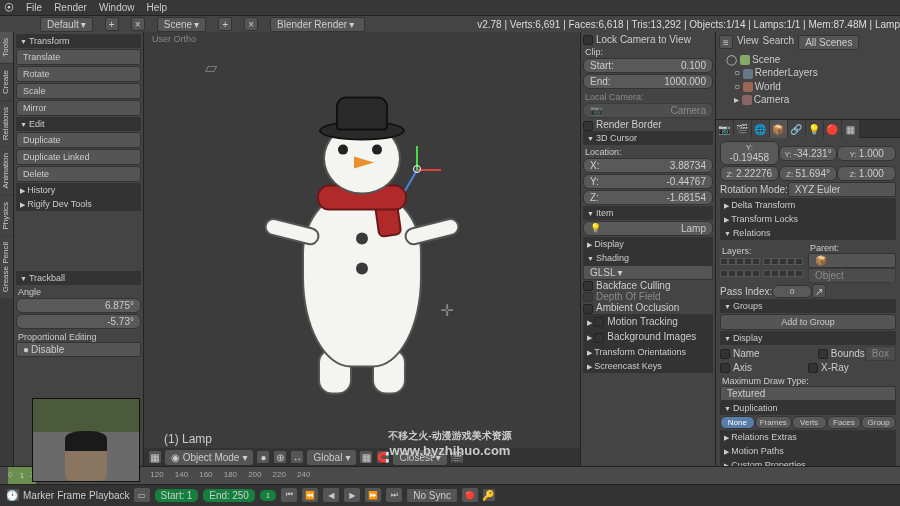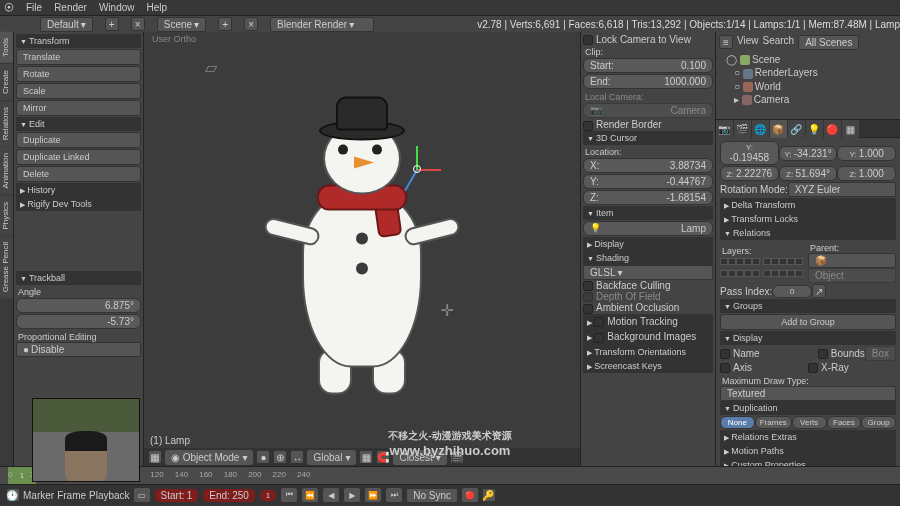--- a/index.html
+++ b/index.html
@@ -52,21 +52,21 @@
 .hl-blue { background: #5a7ca8 !important; color: #fff; }
 
 .viewport-footer { position: absolute; bottom: 0; left: 0; right: 0; height: 18px; background: #333; display: flex; align-items: center; gap: 3px; padding: 0 4px; font-size: 9px; }
 .mode-box { background: #555; border-radius: 3px; padding: 2px 6px; display: inline-flex; align-items: center; gap: 3px; }
 
 .timeline { height: 40px; background: #333; border-top: 1px solid #222; display: flex; flex-direction: column; }
 .timeline-ruler { height: 18px; background: #4a4a4a; position: relative; border-bottom: 1px solid #222; }
 .frame-marker { position: absolute; top: 0; bottom: 0; width: 28px; background: #6b8f4e; left: 8px; text-align: center; font-size: 8px; line-height: 18px; }
 .timeline-ctrl { height: 22px; display: flex; align-items: center; gap: 3px; padding: 0 6px; }
 .tc-btn { background: #555; border: 1px solid #333; border-radius: 3px; width: 18px; height: 16px; display: inline-flex; align-items: center; justify-content: center; font-size: 8px; }
-.tc-field { background: #7f1d1d; border: 1px solid #333; border-radius: 6px; padding: 1px 6px; font-size: 8px; }
+.tc-field { background: #15803d; border: 1px solid #333; border-radius: 6px; padding: 1px 6px; font-size: 8px; }
 
 .webcam { position: absolute; left: 32px; bottom: 24px; width: 108px; height: 84px; background: #222; border: 1px solid #111; }
 .webcam-bg { position: absolute; inset: 0; background: linear-gradient(#4a5a3a 0%, #4a5a3a 40%, #6a6a6a 40%, #6a6a6a 100%); }
 .webcam-face { position: absolute; bottom: 0; left: 50%; transform: translateX(-50%); width: 42px; height: 50px; background: #8a7560; border-radius: 40% 40% 15% 15%; }
 .webcam-hair { position: absolute; top: 0; left: 0; right: 0; height: 20px; background: #1a1a1a; border-radius: 40% 40% 0 0; }
 
 .watermark { position: absolute; left: 50%; bottom: 48px; transform: translateX(-50%); text-align: center; font-size: 14px; color: rgba(255,255,255,.5); font-weight: bold; pointer-events: none; }
 .watermark .l2 { font-size: 13px; }
 
 
@@ -108,21 +108,21 @@
   <div class="info-left">
     <span class="dropdown">
         <span>Default</span> 
         <span>▾</span>
       </span>
     <span class="icon-btn">+</span>
     <span class="icon-btn">×</span>
     <span class="dropdown"><span>Scene</span> ▾</span>
     <span class="icon-btn">+</span>
     <span class="icon-btn">×</span>
-    <span class="dropdown" style="width:104px"><span>Blender Render</span> ▾</span>
+    <span class="dropdown" style="width:95px"><span>Blender Render</span> ▾</span>
   </div>
   <div class="info-right">v2.78 | Verts:6,691 | Faces:6,618 | Tris:13,292 | Objects:1/14 | Lamps:1/1 | Mem:87.48M | Lamp</div>
 </div>
 
 <div class="main-area">
 
   <div class="vtabs">
     <div class="vtab active">Tools</div>
     <div class="vtab">Create</div>
     <div class="vtab">Relations</div>
@@ -182,21 +182,21 @@
     </div>
     <div class="manip">
       <div class="ax x"></div>
         <div class="ax y"></div>
         <div class="ax z"></div>
         <div class="c"></div>
     </div>
     <div class="empty-cross" style="left:68%;top:62%">✛</div>
     <div class="empty-cross" style="left:14%;top:6%">▱</div>
 
-    <div style="position:absolute;bottom:20px;left:6px;font-size:10px">(1) Lamp</div>
+    <div style="position:absolute;bottom:20px;left:20px;font-size:12px">(1) Lamp</div>
 
     <div class="viewport-footer">
       <span class="icon-btn">▦</span>
       <span class="mode-box">◉ <span>Object Mode</span> ▾</span>
       <span class="icon-btn">●</span>
       <span class="icon-btn">⊕</span>
       <span class="icon-btn">↔</span>
       <span class="mode-box"><span>Global</span> ▾</span>
       <span class="icon-btn">▦</span>
       <span class="icon-btn">🧲</span>

